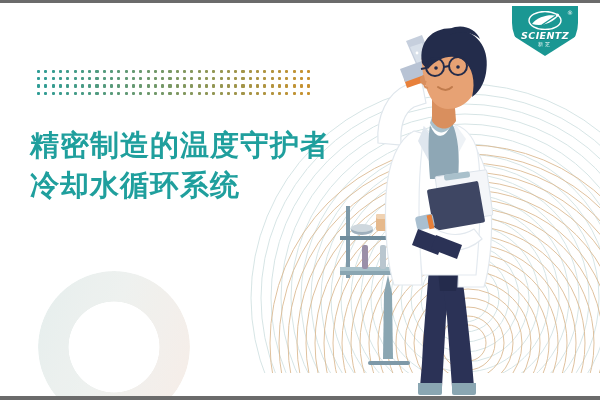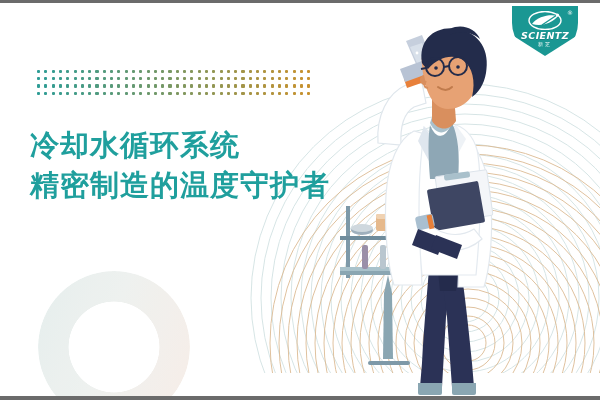--- a/index.html
+++ b/index.html
@@ -363,22 +363,22 @@
       <span class="dot" style="left: 226.3px; top: 21.6px; background: rgb(175, 148, 64);"></span>
       <span class="dot" style="left: 233.6px; top: 21.6px; background: rgb(179, 147, 61);"></span>
       <span class="dot" style="left: 240.9px; top: 21.6px; background: rgb(183, 147, 58);"></span>
       <span class="dot" style="left: 248.2px; top: 21.6px; background: rgb(188, 147, 55);"></span>
       <span class="dot" style="left: 255.5px; top: 21.6px; background: rgb(192, 147, 53);"></span>
       <span class="dot" style="left: 262.8px; top: 21.6px; background: rgb(196, 146, 50);"></span>
       <span class="dot" style="left: 270.1px; top: 21.6px; background: rgb(200, 146, 47);"></span>
     </div>
 
   <div class="headline">
+    <span class="line">精密制造的温度守护者</span>
     <span class="line">冷却水循环系统</span>
-    <span class="line">精密制造的温度守护者</span>
   </div>
 
   <svg class="illustration" viewBox="0 0 282 380" xmlns="http://www.w3.org/2000/svg">
 
     <g>
       <rect x="28" y="183" width="4" height="72" fill="#7e99a8"></rect>
       <rect x="118" y="183" width="4" height="72" fill="#7e99a8"></rect>
       <rect x="22" y="213" width="104" height="4" fill="#6f8c9c"></rect>
 
       <ellipse cx="44" cy="207" rx="11" ry="5" fill="#9fb0bd"></ellipse>

